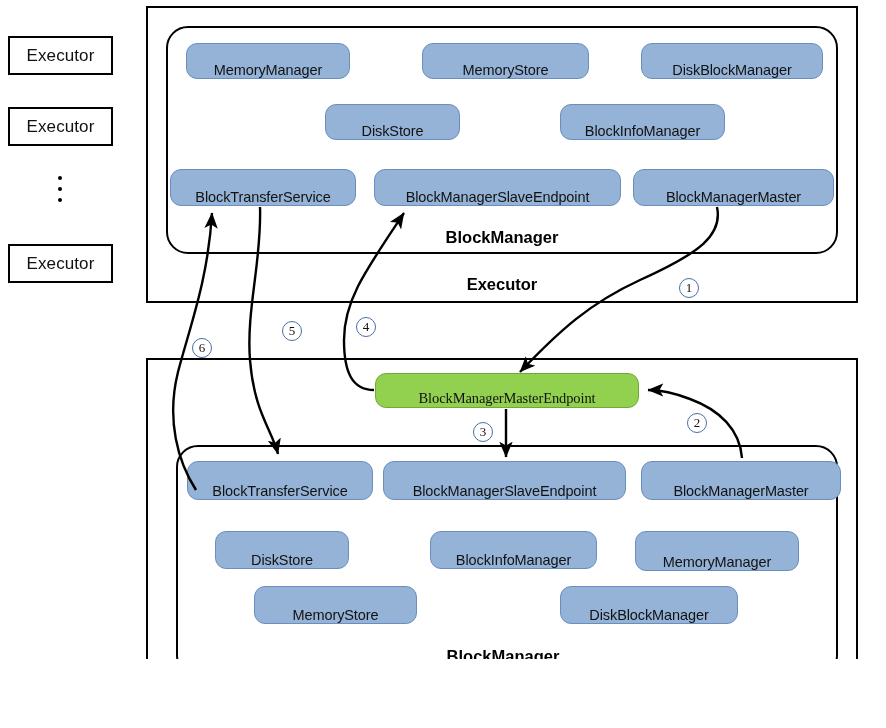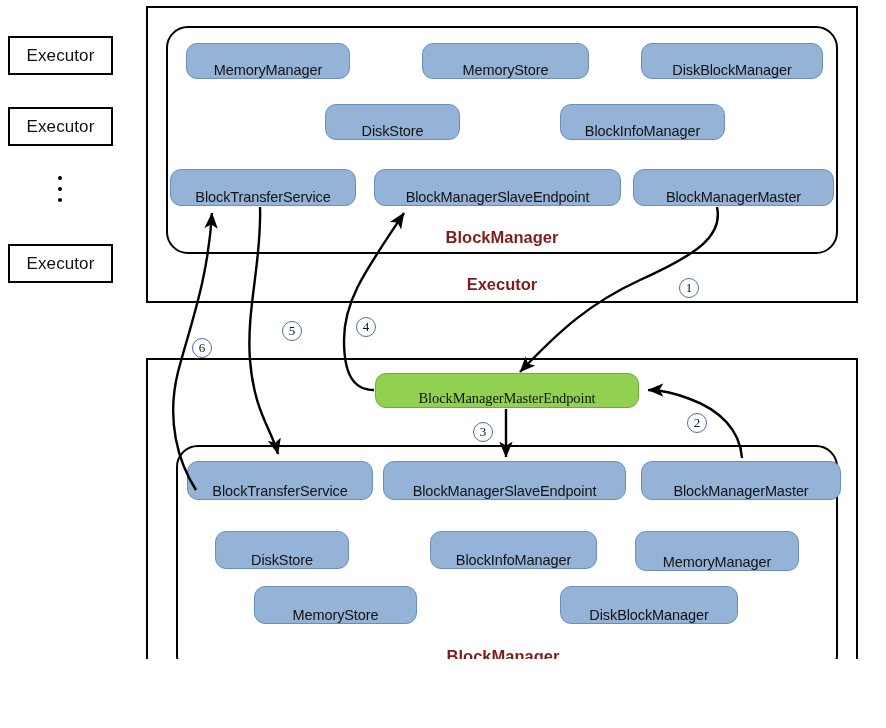--- a/index.html
+++ b/index.html
@@ -84,21 +84,21 @@
     letter-spacing: -.1px;
   }
   .comp.green {
     background: #92d050;
     border: 1px solid #6faa35;
     font-family: Liberation Serif, serif;
   }
   
   .red-label {
     position: absolute;
-    color: #7f1d1d;
+    color: #000000;
     font-weight: bold;
     font-size: 16.5px;
     white-space: nowrap;
     text-align: center;
   }
   
   .step-num {
     position: absolute;
     width: 20px;
     height: 20px;

